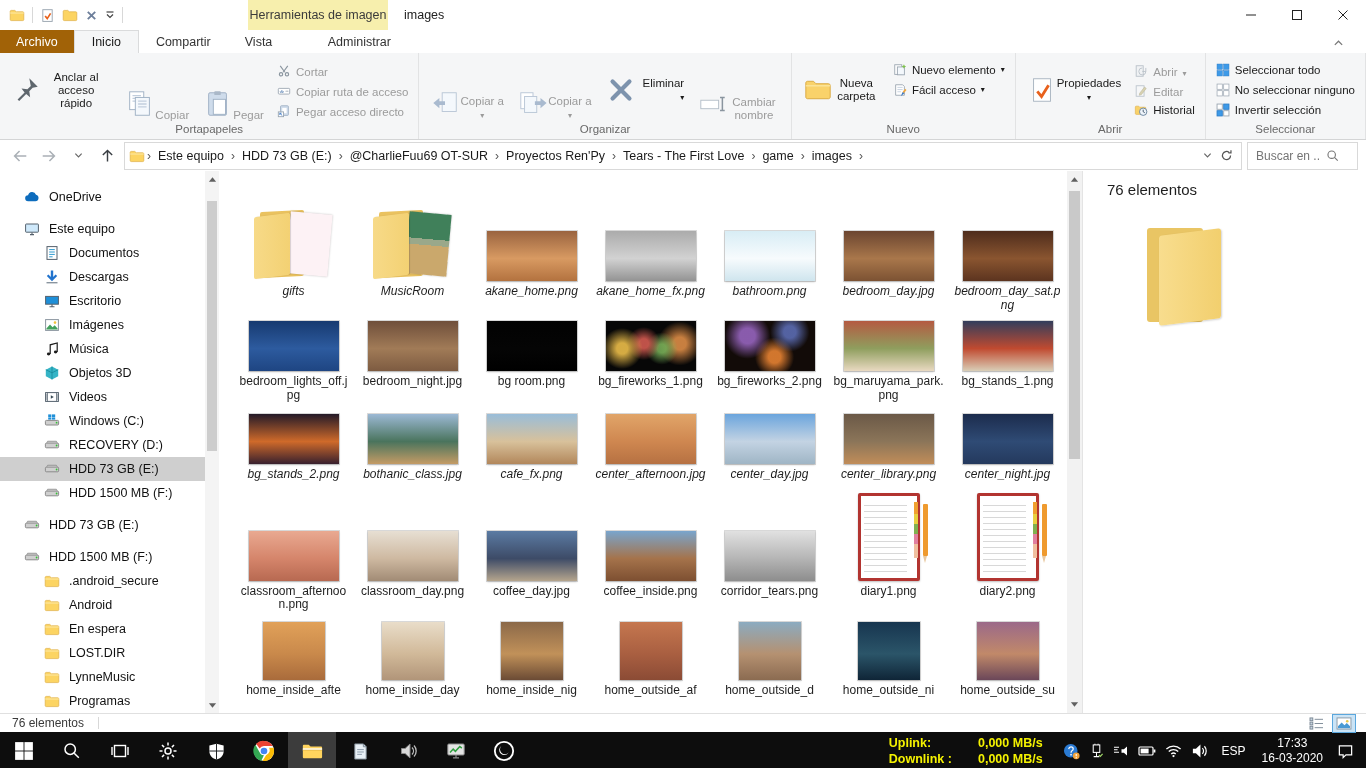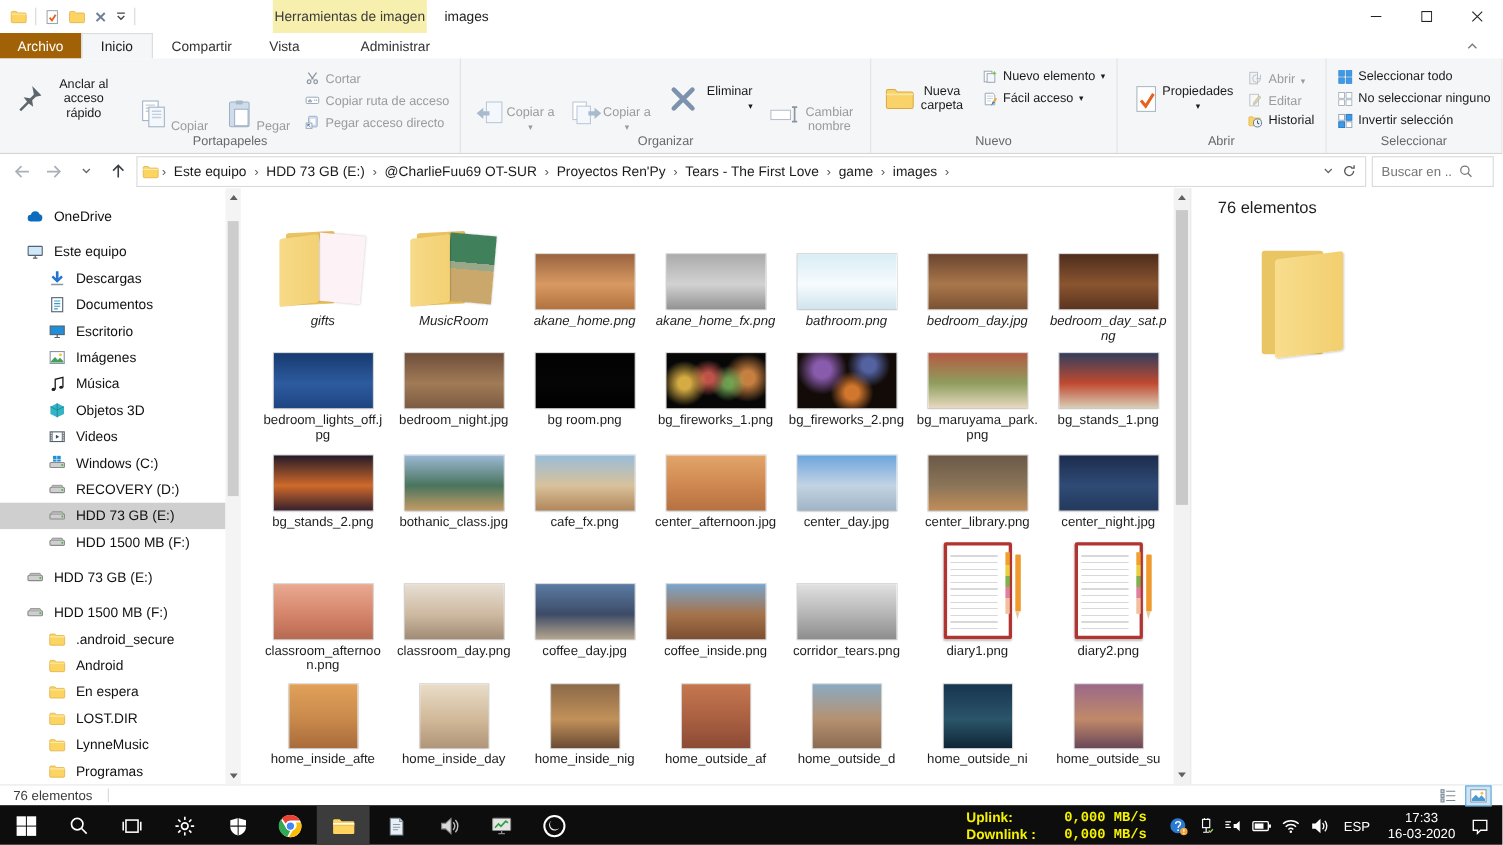--- a/index.html
+++ b/index.html
@@ -53,21 +53,21 @@
   .side-gap{height:8px;}
   .side-scroll{position:absolute;right:1px;top:0;bottom:0;width:14px;background:#f4f4f4;}
   .side-scroll .sthumb{position:absolute;left:2px;right:2px;top:30px;height:250px;background:#cdcdcd;}
   .sarrow{position:absolute;left:0;width:14px;height:16px;display:flex;align-items:center;justify-content:center;}
   .grid{width:847px;flex:none;padding-left:14px;box-sizing:border-box;overflow:hidden;}
   .frow{display:flex;}
   .fcell{width:119px;flex:none;display:flex;flex-direction:column;align-items:center;}
   .thumbwrap{display:flex;align-items:flex-end;justify-content:center;}
   .row1{margin-top:40px;font-style:italic;}  .row1 .thumbwrap{height:70px;}
   .row2{margin-top:9px;}   .row2 .thumbwrap{height:50px;}
-  .row3{margin-top:12px;}  .row3 .thumbwrap{height:50px;}
+  .row3{margin-top:12px;font-style:italic;}  .row3 .thumbwrap{height:50px;}
   .row4{margin-top:14px;}  .row4 .thumbwrap{height:85px;}
   .row5{margin-top:10px;}  .row5 .thumbwrap{height:58px;}
   .flabel{font-size:12px;line-height:13.5px;color:#1e1e1e;text-align:center;max-width:112px;
     word-break:break-all;margin-top:4px;max-height:28px;overflow:hidden;}
   .row5 .flabel{max-height:14px;}
   .thumb{width:90px;height:50px;box-shadow:0 0 0 1px rgba(0,0,0,.14),0 1px 2px rgba(0,0,0,.2);}
   .thumb.sq{width:62px;height:58px;}
   .v-fw1{background-image:radial-gradient(circle at 18% 55%,rgba(224,180,70,.95) 0 7%,rgba(224,180,70,0) 26%),radial-gradient(circle at 42% 45%,rgba(210,90,80,.9) 0 8%,rgba(210,90,80,0) 28%),radial-gradient(circle at 62% 55%,rgba(120,180,90,.85) 0 7%,rgba(120,180,90,0) 26%),radial-gradient(circle at 82% 45%,rgba(220,140,70,.9) 0 8%,rgba(220,140,70,0) 28%),linear-gradient(#070707,#070707);}
   .v-fw2{background-image:radial-gradient(circle at 25% 30%,rgba(150,100,190,.9) 0 10%,rgba(150,100,190,0) 30%),radial-gradient(circle at 72% 22%,rgba(100,120,200,.8) 0 8%,rgba(100,120,200,0) 26%),radial-gradient(circle at 55% 72%,rgba(230,130,50,.9) 0 10%,rgba(230,130,50,0) 32%),linear-gradient(#120b08,#120b08);}
   .folderthumb{position:relative;width:84px;height:70px;}
@@ -93,21 +93,21 @@
     font-size:12px;color:#3a3a3a;padding:0 4px 0 12px;}
   .statusbar .sdiv{width:1px;height:12px;background:#d8d8d8;margin-left:14px;}
   .view-toggles{margin-left:auto;display:flex;gap:4px;align-items:center;padding-right:6px;}
   .vtog{width:22px;height:17px;display:flex;align-items:center;justify-content:center;border:1px solid transparent;}
   .vtog.active{background:#cbe4f6;border-color:#5ba7dd;}
   .taskbar{height:38px;background:#0d0d0d;display:flex;align-items:stretch;}
   .tbcell{width:48px;display:flex;align-items:center;justify-content:center;position:relative;flex:none;}
   .tbcell.appactive{background:#3c3c3c;}
   .net{margin-left:auto;display:grid;grid-template-columns:auto auto;column-gap:26px;
     align-content:center;color:#f5f200;font-size:12.5px;font-weight:bold;line-height:16px;padding-right:14px;}
-  .net .val{text-align:right;font-family:Liberation Mono, monospace;}
+  .net .val{text-align:right;}
   .tray{display:flex;align-items:center;gap:9px;padding:0 6px;}
   .lang{color:#fff;font-size:12px;padding:0 8px;}
   .clock{color:#fff;font-size:12px;line-height:15px;text-align:center;padding:0 8px;}
   .action{display:flex;align-items:center;padding:0 12px 0 6px;}
   .icon{display:inline-flex;align-items:center;justify-content:center;}
 </style>
 </head>
 <body>
 
 <div class="titlebar">
@@ -539,35 +539,35 @@
             <svg width="16" height="16" viewBox="0 0 16 16">
               <rect x="1.6" y="3" width="12.8" height="8.2" rx=".6" fill="#cfe9fb" stroke="#54616d"></rect>
               <path d="M6 13.6h4M8 11.4v2" stroke="#54616d" stroke-width="1.1"></path>
             </svg>
           </span>
           <span>Este equipo</span>
         </div>
         <div class="side-item ind1">
           <span class="icon">
             <svg width="16" height="16" viewBox="0 0 16 16">
+              <rect x="3" y="1.6" width="10" height="12.8" fill="#fff" stroke="#54616d"></rect>
+              <path d="M5.2 4.6h5.6M5.2 7h5.6M5.2 9.4h5.6M5.2 11.8h3.4" stroke="#2e9ad0"></path>
+            </svg>
+          </span>
+          <span>Documentos</span>
+        </div>
+        <div class="side-item ind1">
+          <span class="icon">
+            <svg width="16" height="16" viewBox="0 0 16 16">
               <path d="M8 1.5v7.5" stroke="#2173cd" stroke-width="2.4"></path>
               <path d="M3.6 6.2 8 10.6l4.4-4.4" fill="none" stroke="#2173cd" stroke-width="2.2"></path>
               <path d="M2.5 13.7h11" stroke="#8a959f" stroke-width="1.4"></path>
             </svg>
           </span>
           <span>Descargas</span>
-        </div>
-        <div class="side-item ind1">
-          <span class="icon">
-            <svg width="16" height="16" viewBox="0 0 16 16">
-              <rect x="3" y="1.6" width="10" height="12.8" fill="#fff" stroke="#54616d"></rect>
-              <path d="M5.2 4.6h5.6M5.2 7h5.6M5.2 9.4h5.6M5.2 11.8h3.4" stroke="#2e9ad0"></path>
-            </svg>
-          </span>
-          <span>Documentos</span>
         </div>
         <div class="side-item ind1">
           <span class="icon">
             <svg width="16" height="16" viewBox="0 0 16 16">
               <rect x="1.6" y="3.4" width="12.8" height="7.8" fill="#1e8fd8" stroke="#54616d"></rect>
               <path d="M5.5 13.8h5M8 11.2v2.6" stroke="#54616d" stroke-width="1.1"></path>
             </svg>
           </span>
           <span>Escritorio</span>
         </div>

